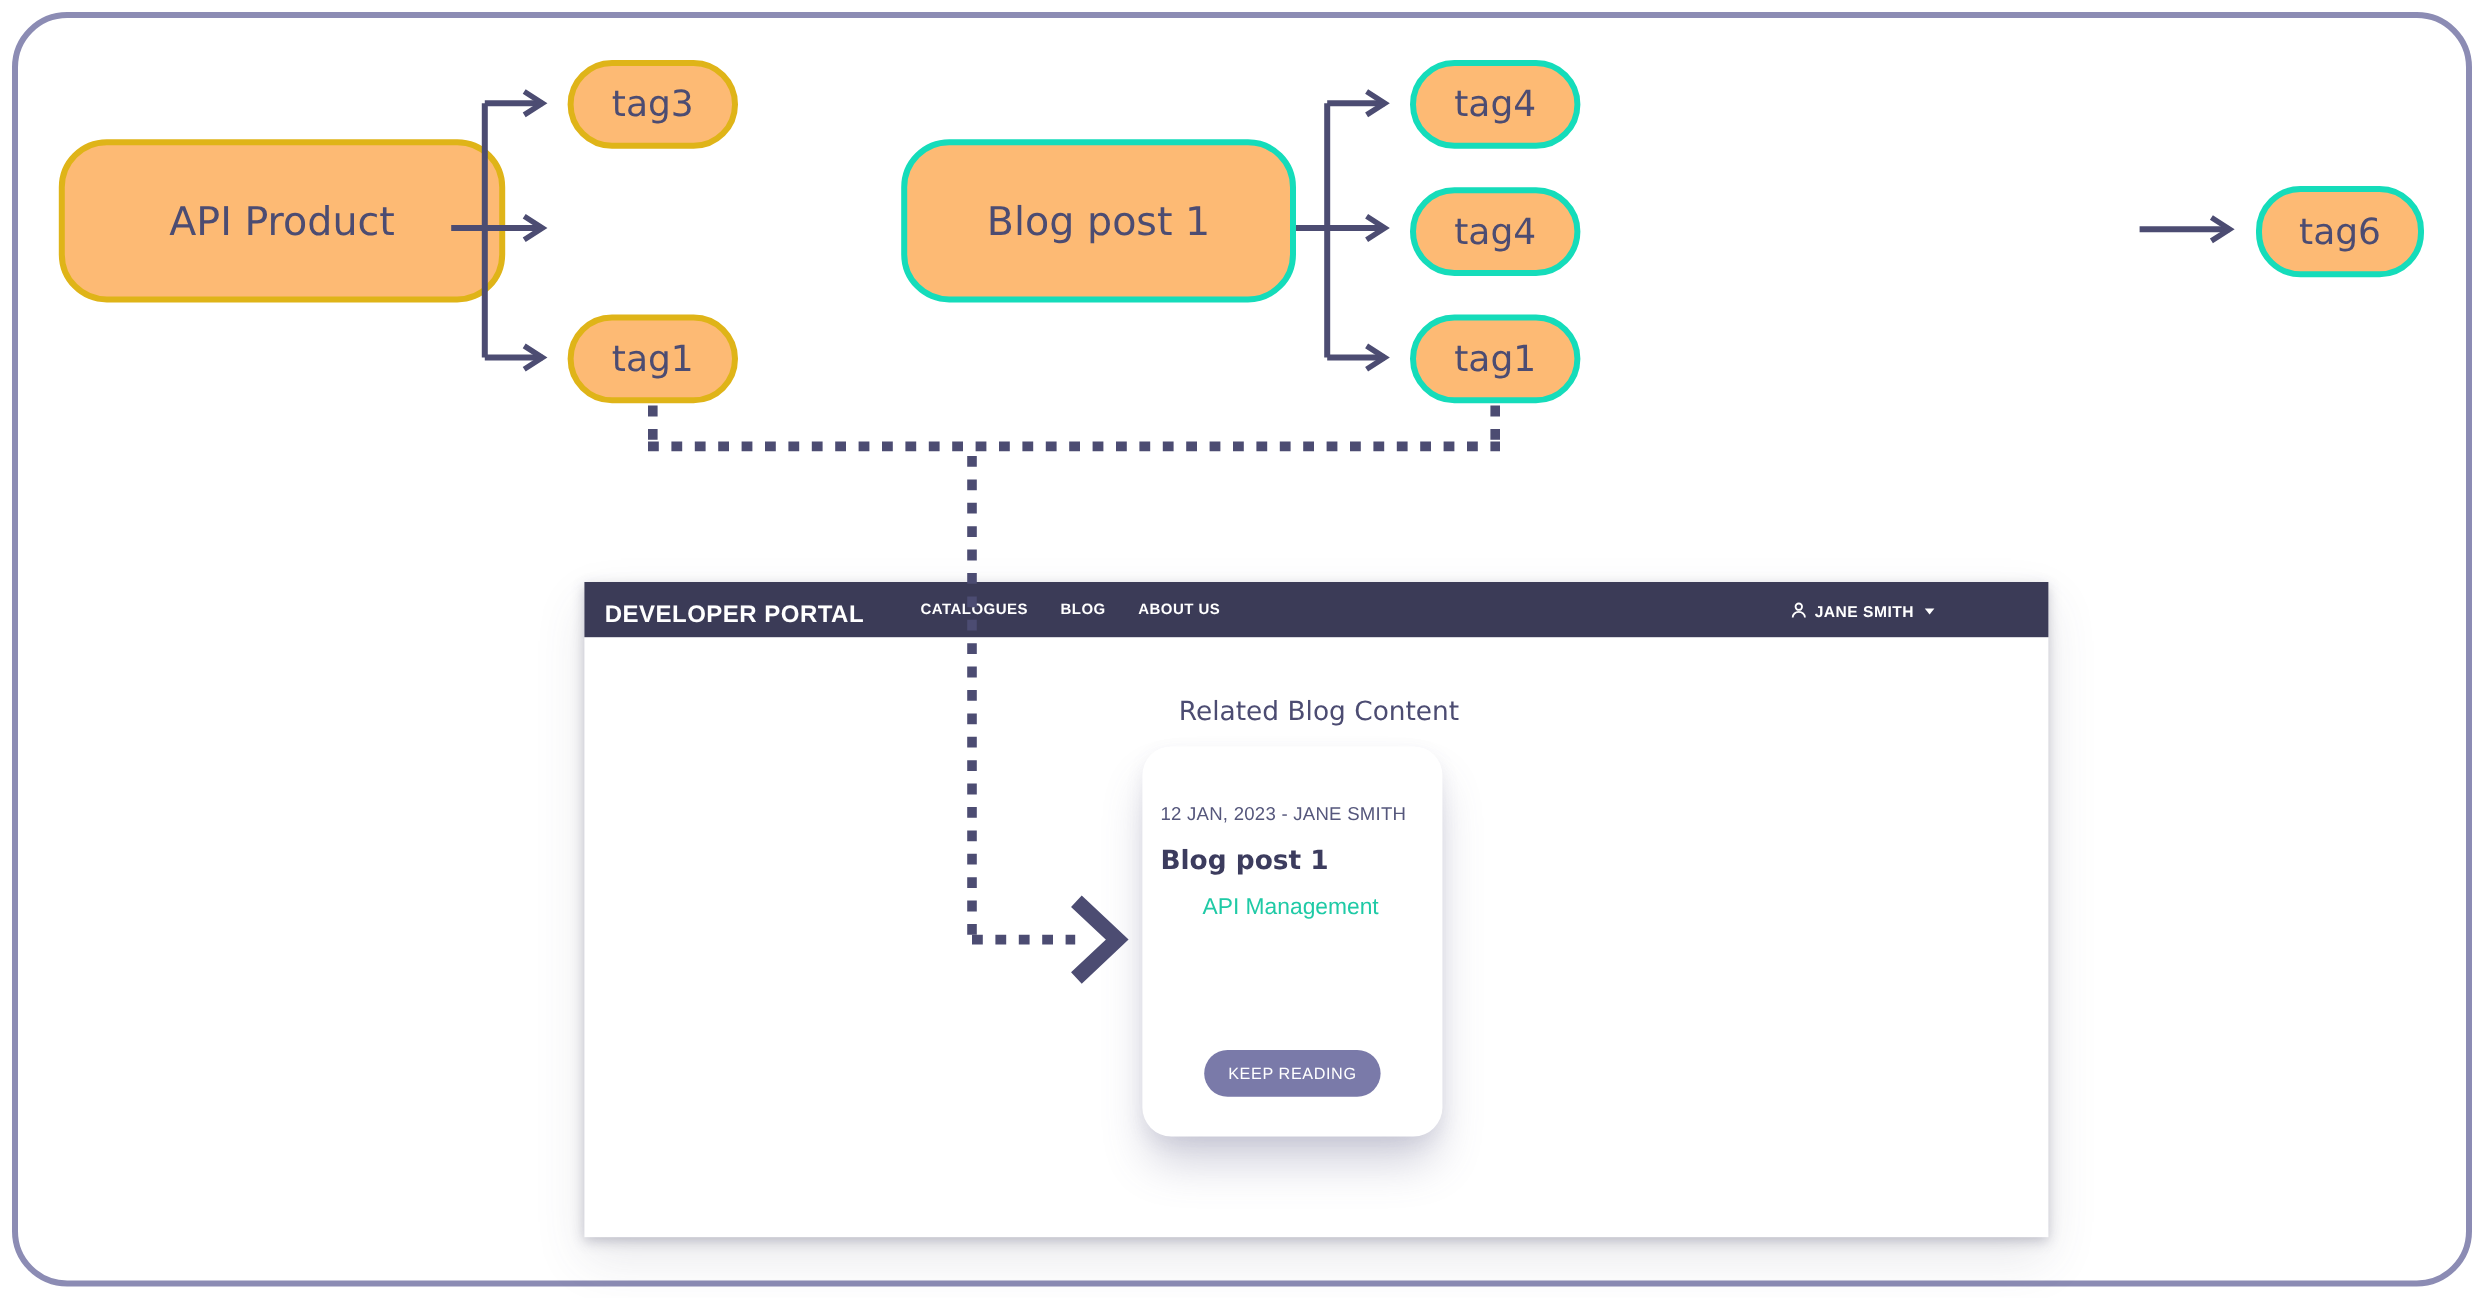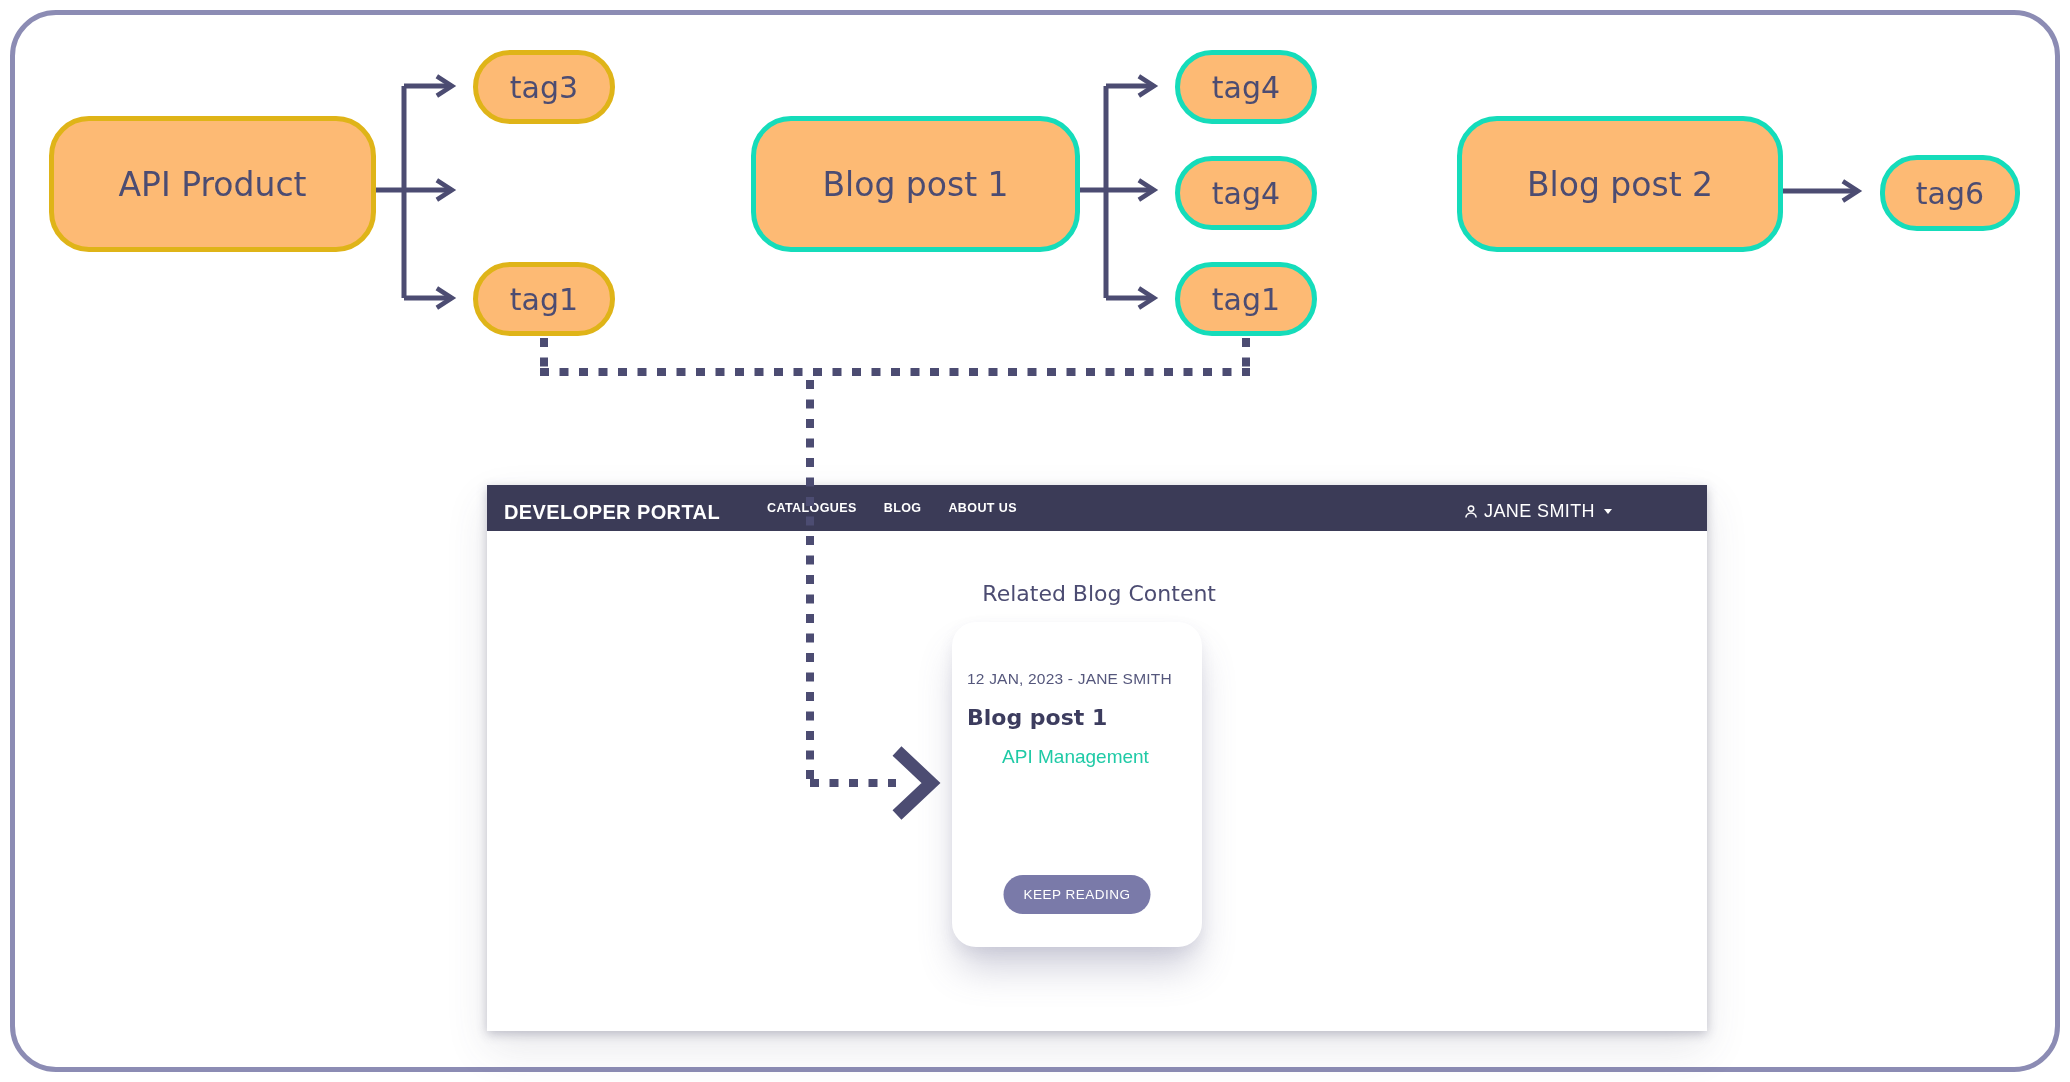--- a/index.html
+++ b/index.html
@@ -10,40 +10,40 @@
   .frame{
     position:absolute;left:10px;top:10px;width:2050px;height:1062px;
     border:5px solid #8c8cb4;border-radius:46px;box-sizing:border-box;background:#ffffff;
   }
   
   .node,.tag{
     position:absolute;box-sizing:border-box;background:#fdba74;
     display:flex;align-items:center;justify-content:center;
     color:#4c4c72;font-family:"DejaVu Sans",sans-serif;font-weight:500;
   }
-  .node{width:327px;height:136px;border-radius:40px;border:5px solid;font-size:33px;}
+  .node{width:372px;height:136px;border-radius:40px;border:5px solid;font-size:33px;}
   .tag{width:142px;height:74px;border-radius:37px;border:5px solid;font-size:30px;}
   .b-yellow{border-color:#dfb418;}
   .b-teal{border-color:#15dcba;}
   
   .overlay{position:absolute;left:0;top:0;width:2070px;height:1082px;pointer-events:none;}
   
   .mockup{
     position:absolute;left:487px;top:485px;width:1220px;height:546px;background:#ffffff;
     box-shadow:0 3px 10px rgba(70,70,100,.30),0 18px 40px rgba(70,70,100,.12);
   }
   .navbar{
     height:46px;background:#3b3b57;display:flex;align-items:flex-start;
     padding:16px 95px 0 17px;box-sizing:border-box;color:#ffffff;
   }
   .brand{font-size:20px;font-weight:bold;letter-spacing:.4px;white-space:nowrap;cursor:pointer;}
   .navlinks{display:flex;gap:27px;margin-left:47px;}
   .navlink{font-size:12.5px;font-weight:bold;letter-spacing:.4px;cursor:pointer;white-space:nowrap;}
   .user{margin-left:auto;display:flex;align-items:center;gap:5px;cursor:pointer;}
-  .user-name{font-size:18px;font-weight:normal;letter-spacing:.4px;}
+  .user-name{font-size:13px;font-weight:bold;letter-spacing:.4px;}
   .caret{width:0;height:0;border-left:4.5px solid transparent;border-right:4.5px solid transparent;
     border-top:5px solid #ffffff;margin-left:4px;}
   
   .content-col{position:absolute;left:465px;top:96px;width:264px;}
   .section-heading{
     text-align:right;font-family:"DejaVu Sans",sans-serif;font-weight:500;
     font-size:22px;color:#4c4c72;
   }
   .card{
     position:relative;margin-top:16px;width:250px;height:325px;box-sizing:border-box;
@@ -68,23 +68,20 @@
 
 <div class="canvas">
 
   <div class="frame"></div>
 
   <div class="node b-yellow" style="left:49px;top:116px;">
     <span>API Product</span>
   </div>
   <div class="node b-teal" style="left:751px;top:116px;width:329px;">
     <span>Blog post 1</span>
-  </div>
-  <div class="node b-teal" style="left:1457px;top:116px;width:326px;">
-    <span>Blog post 2</span>
   </div>
 
   <div class="tag b-yellow" style="left:473px;top:50px;">
     <span>tag3</span>
   </div>
   <div class="tag b-yellow" style="left:473px;top:262px;">
     <span>tag1</span>
   </div>
 
   <div class="tag b-teal" style="left:1175px;top:50px;">

